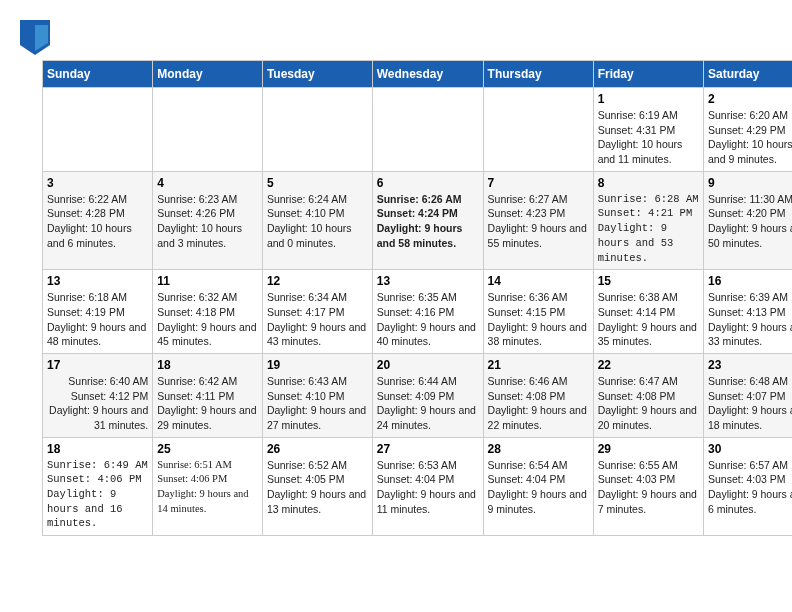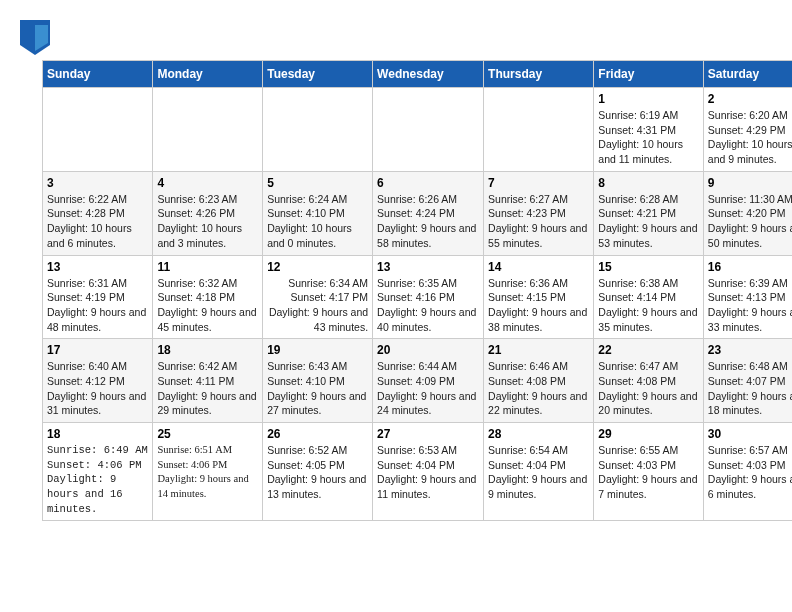--- a/index.html
+++ b/index.html
@@ -162,59 +162,59 @@
 Daylight: 10 hours and 3 minutes.</div>
         </td>
         <td>
           <span class="day-num">5</span>
           <div class="day-info" style="white-space: pre-line;">Sunrise: 6:24 AM
 Sunset: 4:10 PM
 Daylight: 10 hours and 0 minutes.</div>
         </td>
         <td>
           <span class="day-num">6</span>
-          <div class="day-info" style="white-space: pre-line;">Sunrise: 6:26 AM
+          <div class="day-info" style="white-space: pre-line; font-weight: bold;">Sunrise: 6:26 AM
 Sunset: 4:24 PM
 Daylight: 9 hours and 58 minutes.</div>
         </td>
         <td>
           <span class="day-num">7</span>
           <div class="day-info" style="white-space: pre-line;">Sunrise: 6:27 AM
 Sunset: 4:23 PM
 Daylight: 9 hours and 55 minutes.</div>
         </td>
         <td>
           <span class="day-num">8</span>
-          <div class="day-info" style="white-space: pre-line;">Sunrise: 6:28 AM
+          <div class="day-info" style="white-space: pre-line; font-family: Liberation Mono, monospace;">Sunrise: 6:28 AM
 Sunset: 4:21 PM
 Daylight: 9 hours and 53 minutes.</div>
         </td>
         <td>
           <span class="day-num">9</span>
           <div class="day-info" style="white-space: pre-line;">Sunrise: 11:30 AM
 Sunset: 4:20 PM
 Daylight: 9 hours and 50 minutes.</div>
         </td>
       </tr>
       <tr>
         <td>
           <span class="day-num">13</span>
-          <div class="day-info" style="white-space: pre-line;">Sunrise: 6:31 AM
+          <div class="day-info" style="white-space: pre-line;">Sunrise: 6:18 AM
 Sunset: 4:19 PM
 Daylight: 9 hours and 48 minutes.</div>
         </td>
         <td>
           <span class="day-num">11</span>
           <div class="day-info" style="white-space: pre-line;">Sunrise: 6:32 AM
 Sunset: 4:18 PM
 Daylight: 9 hours and 45 minutes.</div>
         </td>
         <td>
           <span class="day-num">12</span>
-          <div class="day-info" style="white-space: pre-line; text-align: right;">Sunrise: 6:34 AM
+          <div class="day-info" style="white-space: pre-line;">Sunrise: 6:34 AM
 Sunset: 4:17 PM
 Daylight: 9 hours and 43 minutes.</div>
         </td>
         <td>
           <span class="day-num">13</span>
           <div class="day-info" style="white-space: pre-line;">Sunrise: 6:35 AM
 Sunset: 4:16 PM
 Daylight: 9 hours and 40 minutes.</div>
         </td>
         <td>
@@ -232,21 +232,21 @@
         <td>
           <span class="day-num">16</span>
           <div class="day-info" style="white-space: pre-line;">Sunrise: 6:39 AM
 Sunset: 4:13 PM
 Daylight: 9 hours and 33 minutes.</div>
         </td>
       </tr>
       <tr>
         <td>
           <span class="day-num">17</span>
-          <div class="day-info" style="white-space: pre-line;">Sunrise: 6:40 AM
+          <div class="day-info" style="white-space: pre-line; text-align: right;">Sunrise: 6:40 AM
 Sunset: 4:12 PM
 Daylight: 9 hours and 31 minutes.</div>
         </td>
         <td>
           <span class="day-num">18</span>
           <div class="day-info" style="white-space: pre-line;">Sunrise: 6:42 AM
 Sunset: 4:11 PM
 Daylight: 9 hours and 29 minutes.</div>
         </td>
         <td>

